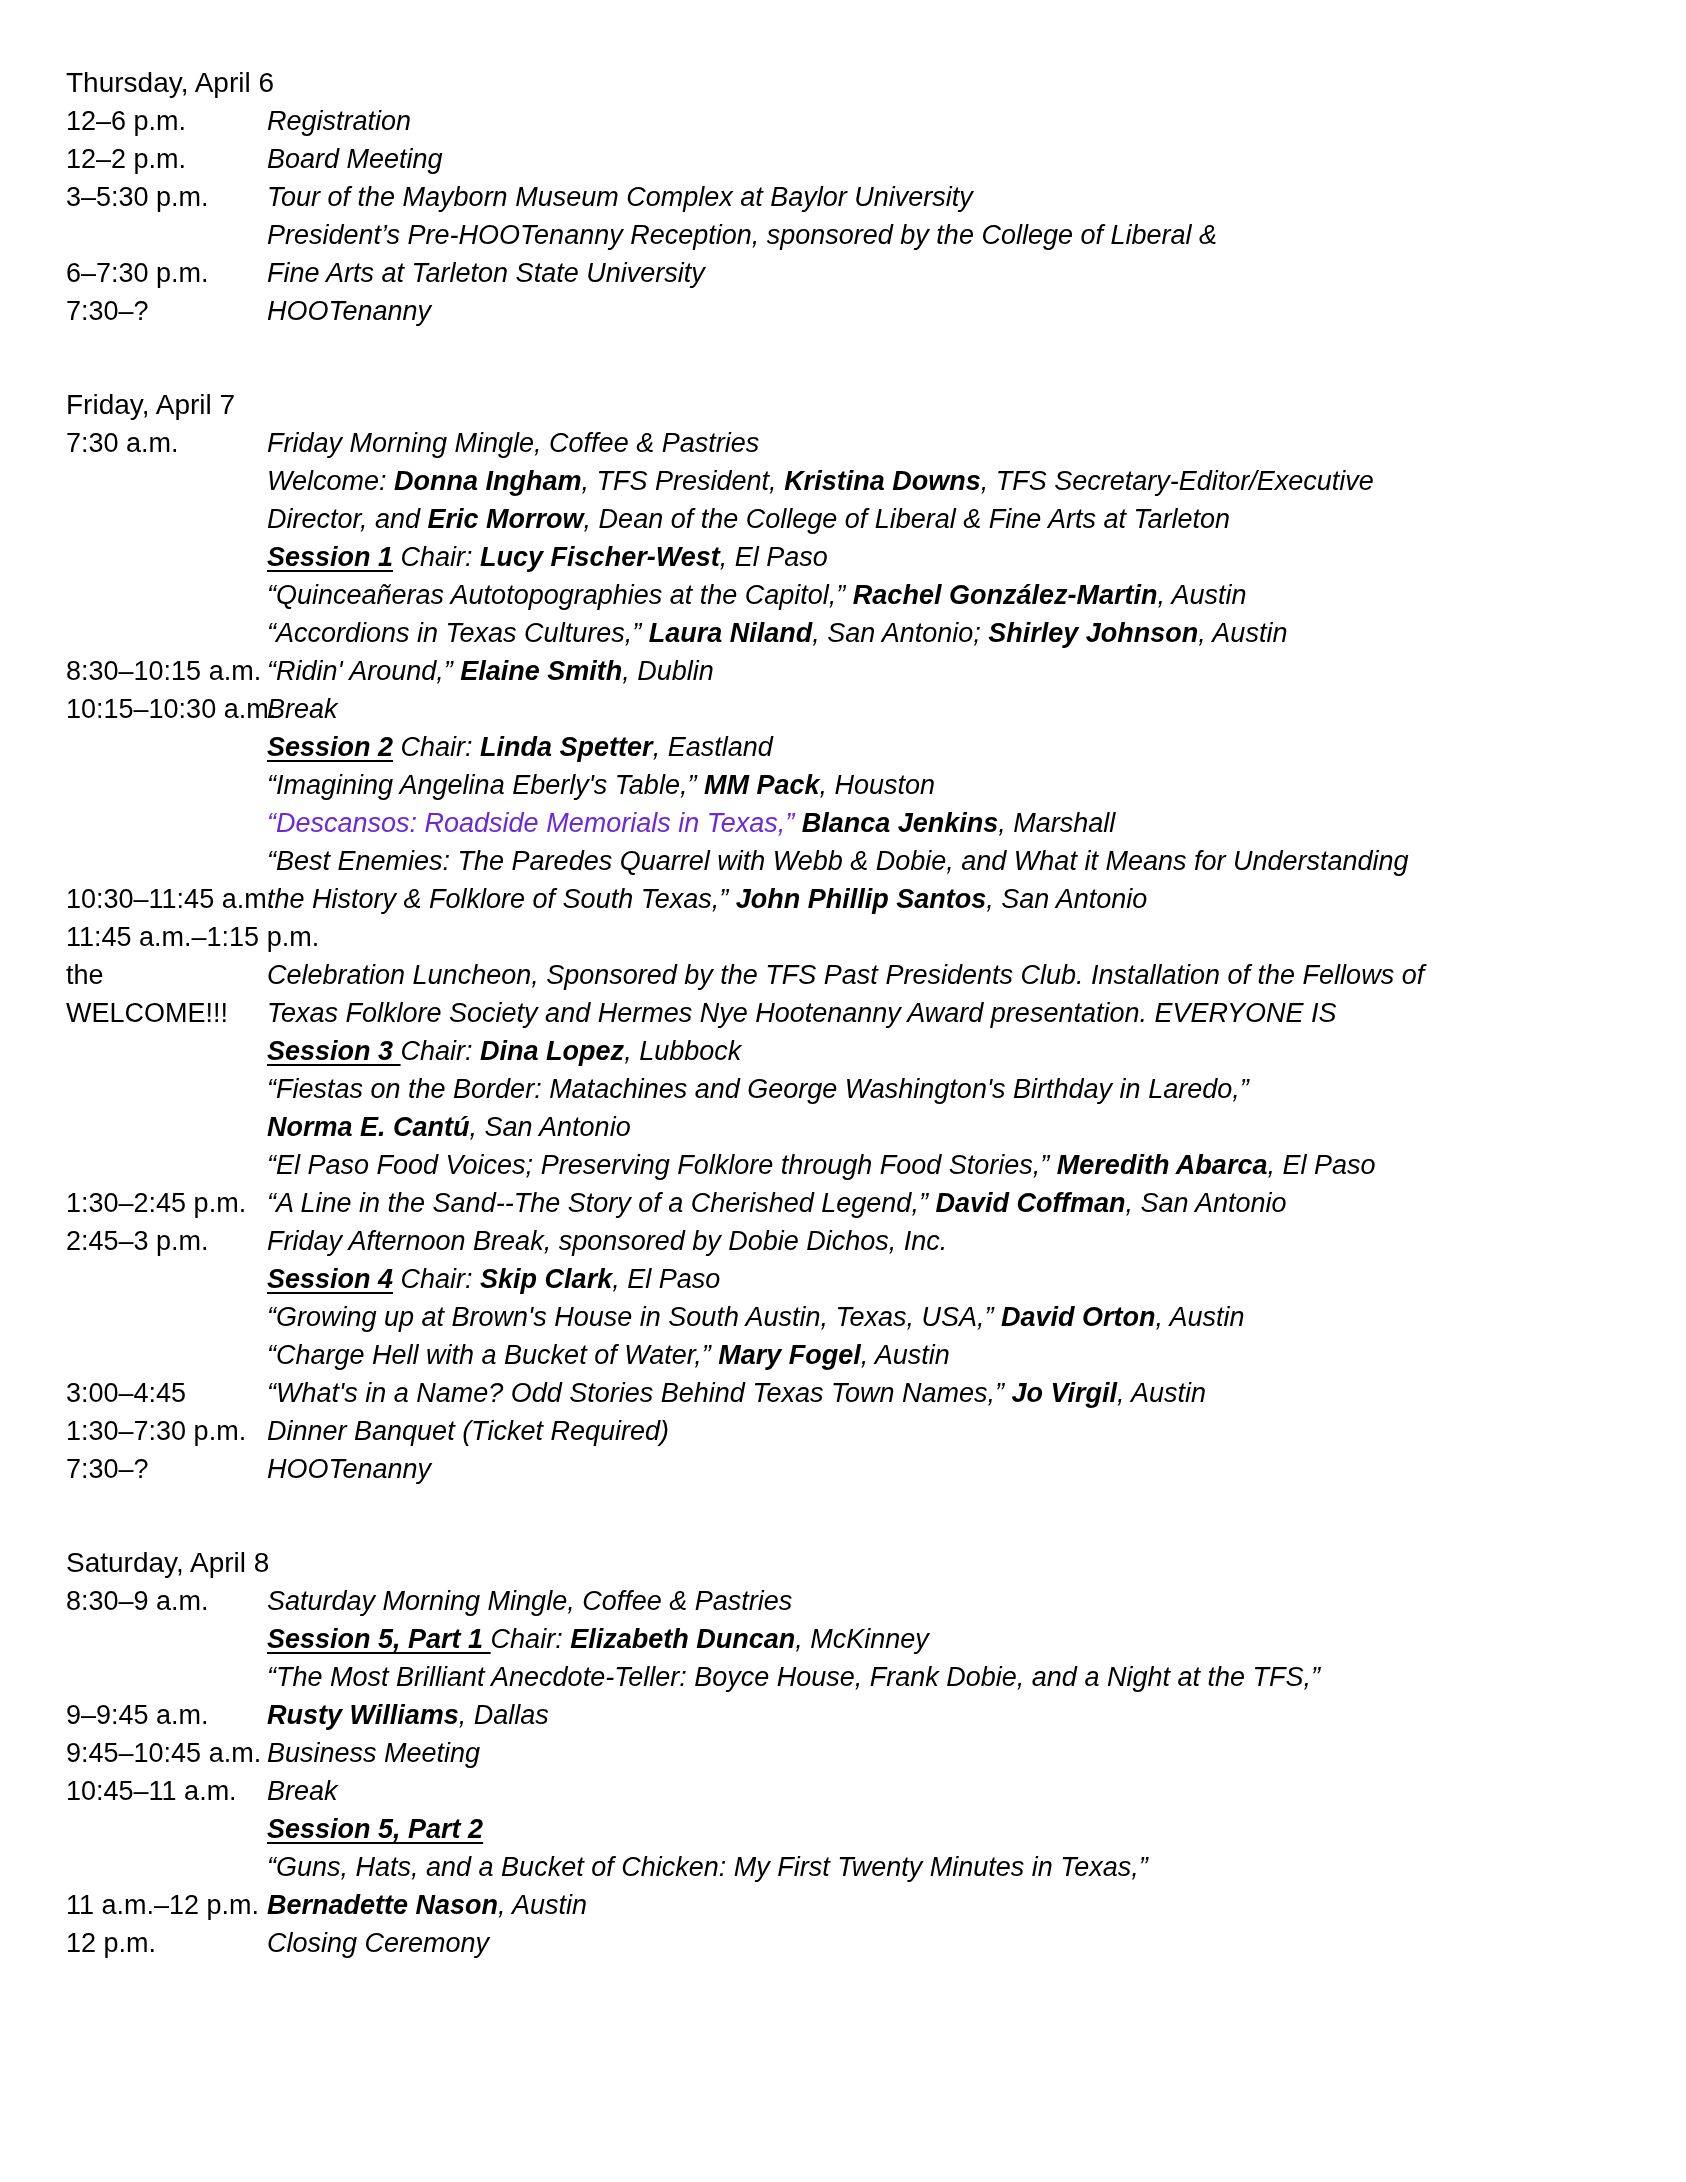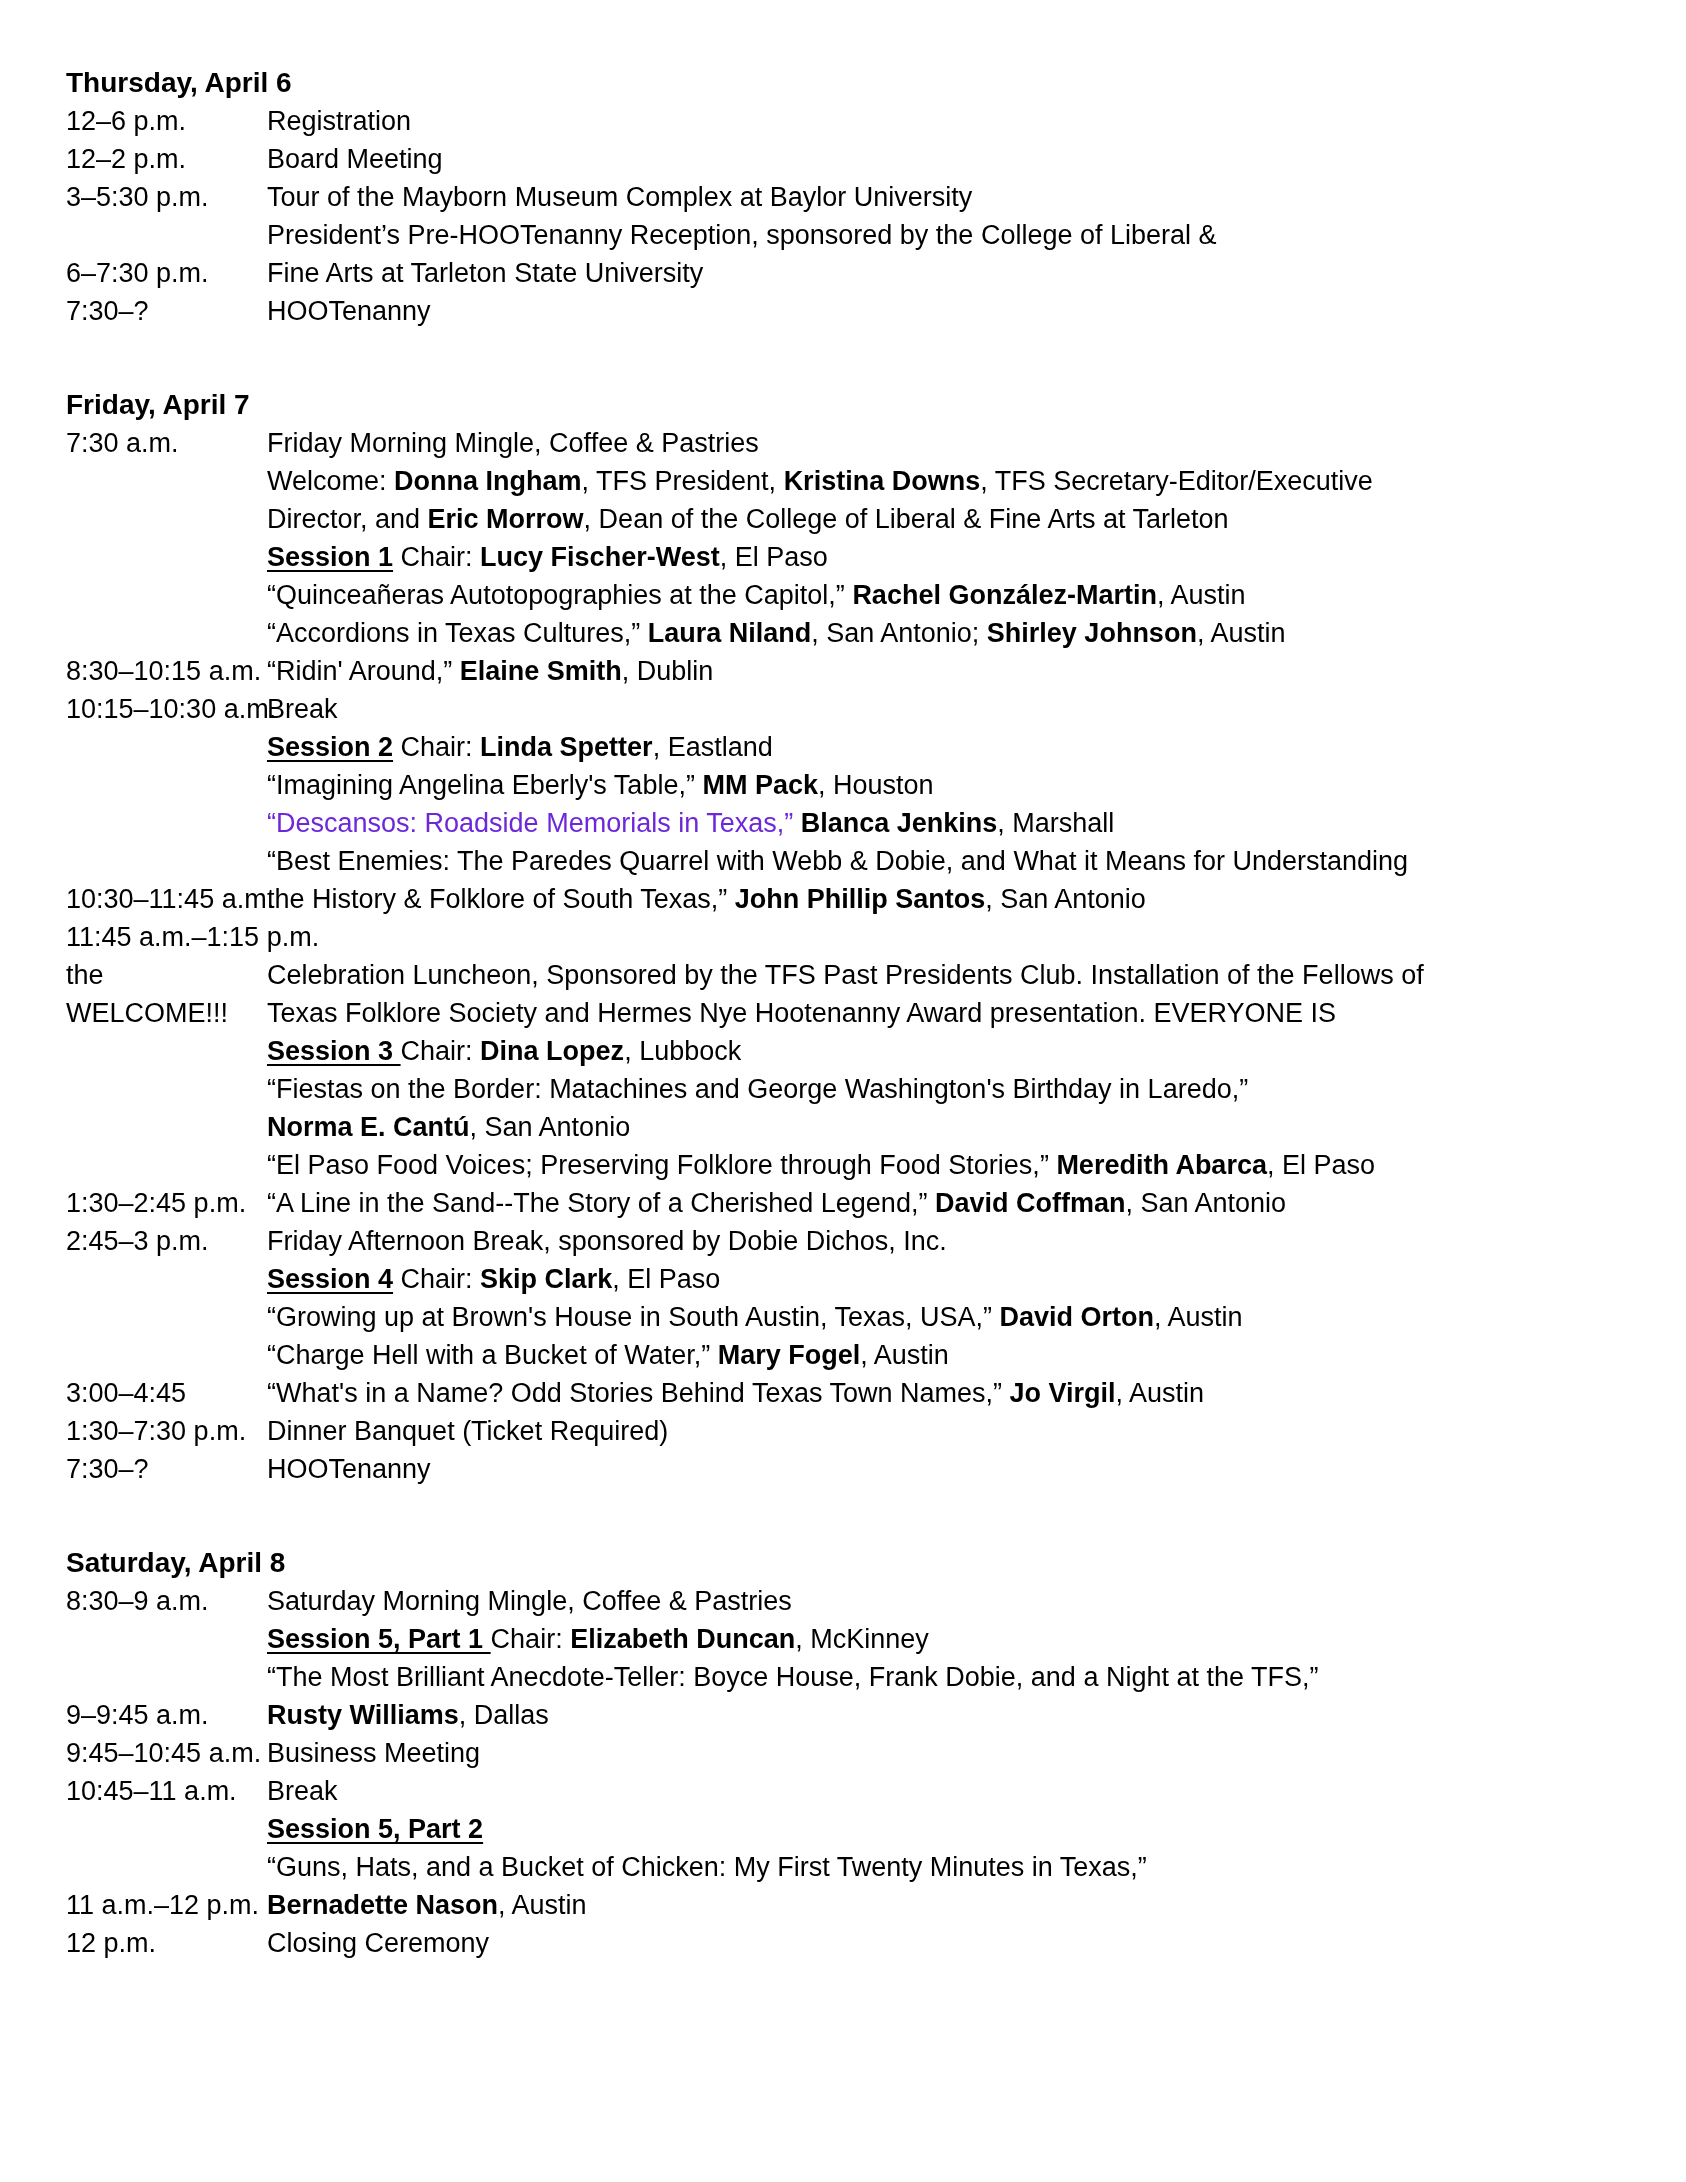--- a/index.html
+++ b/index.html
@@ -20,41 +20,42 @@
     padding: 64px 66px 0 66px;
   }
   .day {
     margin: 0;
   }
   .day + .day {
     margin-top: 56px;
   }
   .day-title {
     font-size: 28px;
-    font-weight: bold;
+    font-weight: normal;
     margin: 0;
     line-height: 38px;
   }
   .row {
     display: flex;
     align-items: flex-end;
   }
   .time {
     width: 201px;
     flex: 0 0 201px;
   }
   .time-line {
     white-space: nowrap;
   }
   .desc {
     flex: 1 1 auto;
     min-width: 0;
   }
   .line {
     white-space: nowrap;
+    font-style: italic;
   }
   .seg { }
   .seg.b { font-weight: bold; }
   .seg.u {
     text-decoration: underline;
     text-decoration-thickness: 1.9px;
     text-underline-offset: 3.7px;
   }
   .seg.g { color: #6d28d9; }
 </style>

